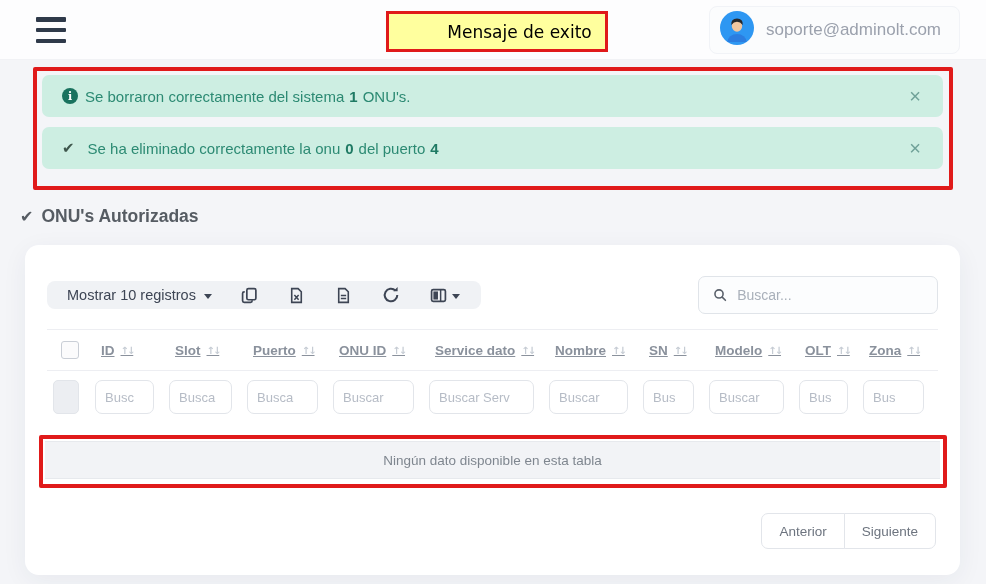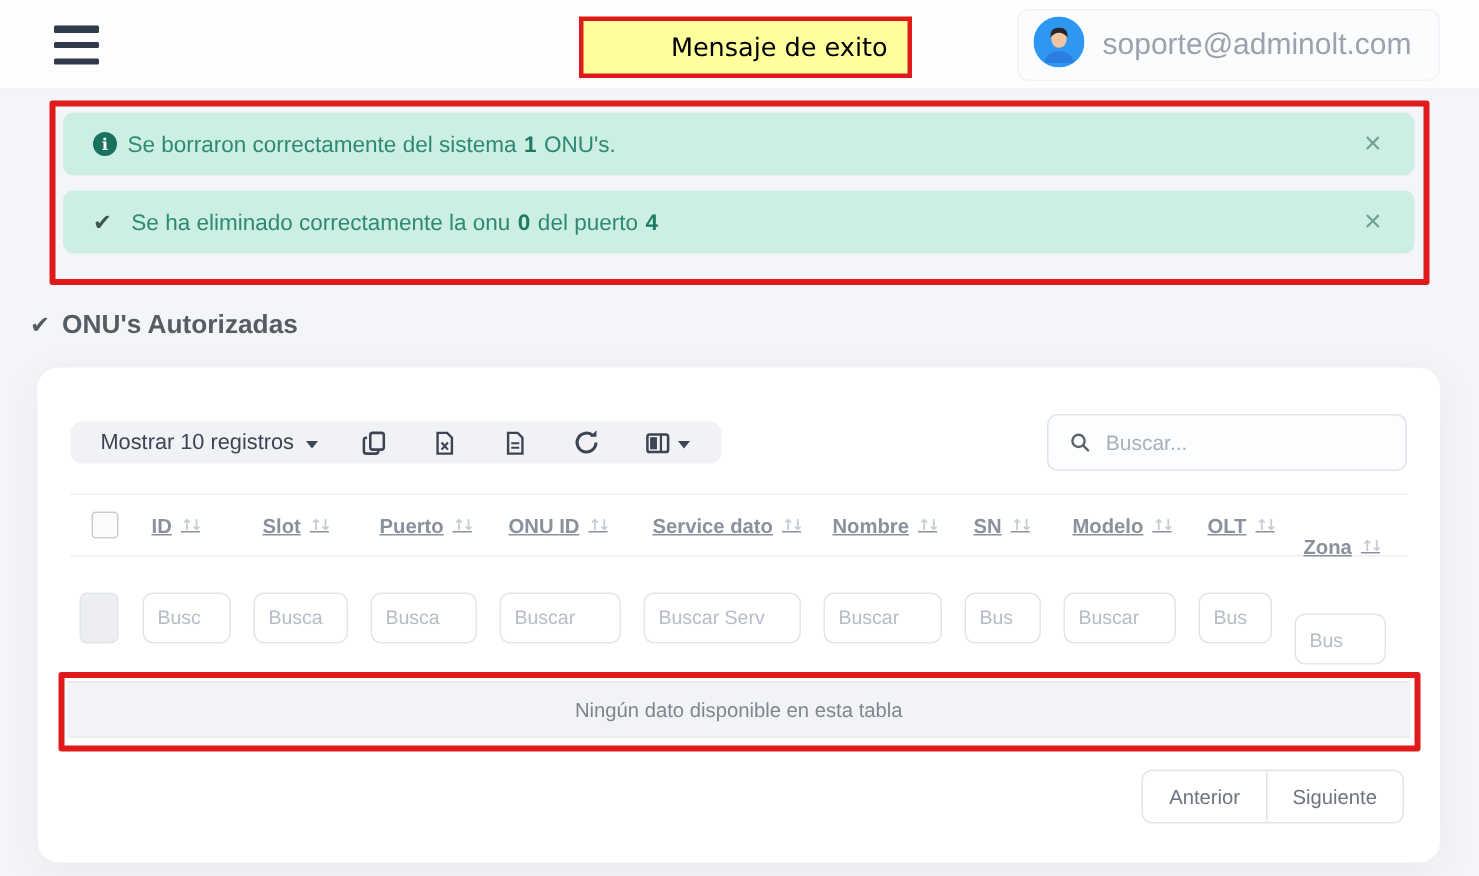--- a/index.html
+++ b/index.html
@@ -5,21 +5,21 @@
   * { margin:0; padding:0; box-sizing:border-box; }
   html,body { width:986px; height:584px; }
   body { font-family:"Liberation Sans","DejaVu Sans",sans-serif; background:#f4f5f8; }
   .screen { position:relative; width:986px; height:584px; overflow:hidden; background:#f4f5f8; }
 
   
   .topbar { position:absolute; left:0; top:0; width:986px; height:60px; background:#fdfdfe; border-bottom:1px solid #f1f2f5; }
   .hamburger { position:absolute; left:36px; top:17px; width:30px; height:26px; cursor:pointer; display:flex; flex-direction:column; justify-content:space-between; }
   .hamburger span { display:block; height:4.5px; background:#2f3a4a; border-radius:1px; }
   .user-block { position:absolute; right:26px; top:6px; height:48px; display:flex; align-items:center; gap:12px; padding:0 18px 0 10px; background:#fbfcfd; border:1px solid #f1f3f7; border-radius:8px; }
-  .user-email { color:#9ba1ad; font-size:20px; }
+  .user-email { color:#9ba1ad; font-size:17px; }
 
   
   .anno-label { position:absolute; left:386px; top:11px; width:222px; height:41px; background:#ffff9e; border:3px solid #e01a1a; display:flex; align-items:center; justify-content:center; font-family:"DejaVu Sans",sans-serif; font-size:17px; color:#000; z-index:50;padding-left:45px; }
   .anno-rect { position:absolute; border:4px solid #e01a1a; border-radius:2px; pointer-events:none; z-index:40; }
 
   
   .alerts-wrap { position:absolute; left:42px; top:75px; width:901px; }
   .alerts-wrap .anno-rect { left:-9px; right:-10px; top:-8px; bottom:-11px; }
   .alert { position:relative; height:42px; background:#cdeee2; border-radius:7px; display:flex; align-items:center; padding:0 48px 0 20px; margin-bottom:10px; }
   .alert-text { display:flex; gap:5px; align-items:baseline; color:#2c8a73; font-size:15px; }
@@ -43,29 +43,29 @@
   .tool-btn svg { display:block; }
   .search-box { display:flex; align-items:center; gap:10px; width:240px; height:38px; border:1px solid #e0e4e9; border-radius:7px; background:#fcfdfe; padding:0 14px; color:#5a616b; }
   .search-box input { border:none; outline:none; background:transparent; font-size:14px; color:#444; width:100%; font-family:inherit; }
   .search-box input::placeholder { color:#a9b0ba; }
 
   
   .thead { display:flex; align-items:center; border-top:1px solid #edeef2; border-bottom:1px solid #edeef2; height:42px; }
   .th { display:flex; align-items:center; gap:6px; padding-left:8px; color:#8a919c; font-weight:700; font-size:13.5px; cursor:pointer;text-decoration:underline; }
   .sort { font-size:10px; color:#c6ccd4; letter-spacing:-2px; font-family:"DejaVu Sans",sans-serif; }
   .c0{width:46px;} .c1{width:74px;} .c2{width:78px;} .c3{width:86px;} .c4{width:96px;} .c5{width:120px;}
-  .c6{width:94px;} .c7{width:66px;} .c8{width:90px;} .c9{width:64px;} .c10{width:76px;margin-top:29px;}
+  .c6{width:94px;} .c7{width:66px;} .c8{width:90px;} .c9{width:64px;} .c10{width:76px;}
   .checkbox { width:18px; height:18px; border:1.5px solid #c9ced6; border-radius:3px; background:#fbfbfc; margin-left:6px; cursor:pointer; }
   .filter-row { display:flex; align-items:center; padding:9px 0 11px 0; }
   .fcell { display:flex; }
   .fcell input { width:calc(100% - 15px); height:34px; border:1px solid #e2e5ea; border-radius:7px; padding:0 9px; font-size:13px; color:#555; outline:none; margin-left:2px; font-family:inherit; }
   .fcell input::placeholder { color:#b6bcc6; }
   .filter-disabled { width:26px; height:34px; background:#eceef2; border:1px solid #e2e5ea; border-radius:5px; margin-left:6px; }
 
-  .empty-wrap { position:relative; margin:0 -2px; }
+  .empty-wrap { position:relative; margin:16px -2px; }
   .empty-wrap .anno-rect { left:-6px; right:-7px; top:-6px; bottom:-9px; }
   .empty-row { height:38px; background:#f2f3f6; border-top:1px solid #e7e9ed; border-bottom:1px solid #e7e9ed; display:flex; align-items:center; justify-content:center; color:#7f868f; font-size:13.5px; }
 
   .table-info { margin-top:16px; color:#6d747f; font-size:14px; }
   .pagination { position:absolute; right:24px; bottom:26px; display:flex; }
   .page-btn { height:36px; padding:0 17px; background:#fff; border:1px solid #e2e5ea; color:#6d747f; font-size:13.5px; cursor:pointer; font-family:inherit; }
   .page-btn.prev { border-radius:7px 0 0 7px; }
   .page-btn.next { border-radius:0 7px 7px 0; margin-left:-1px; }
 </style>
 </head>

